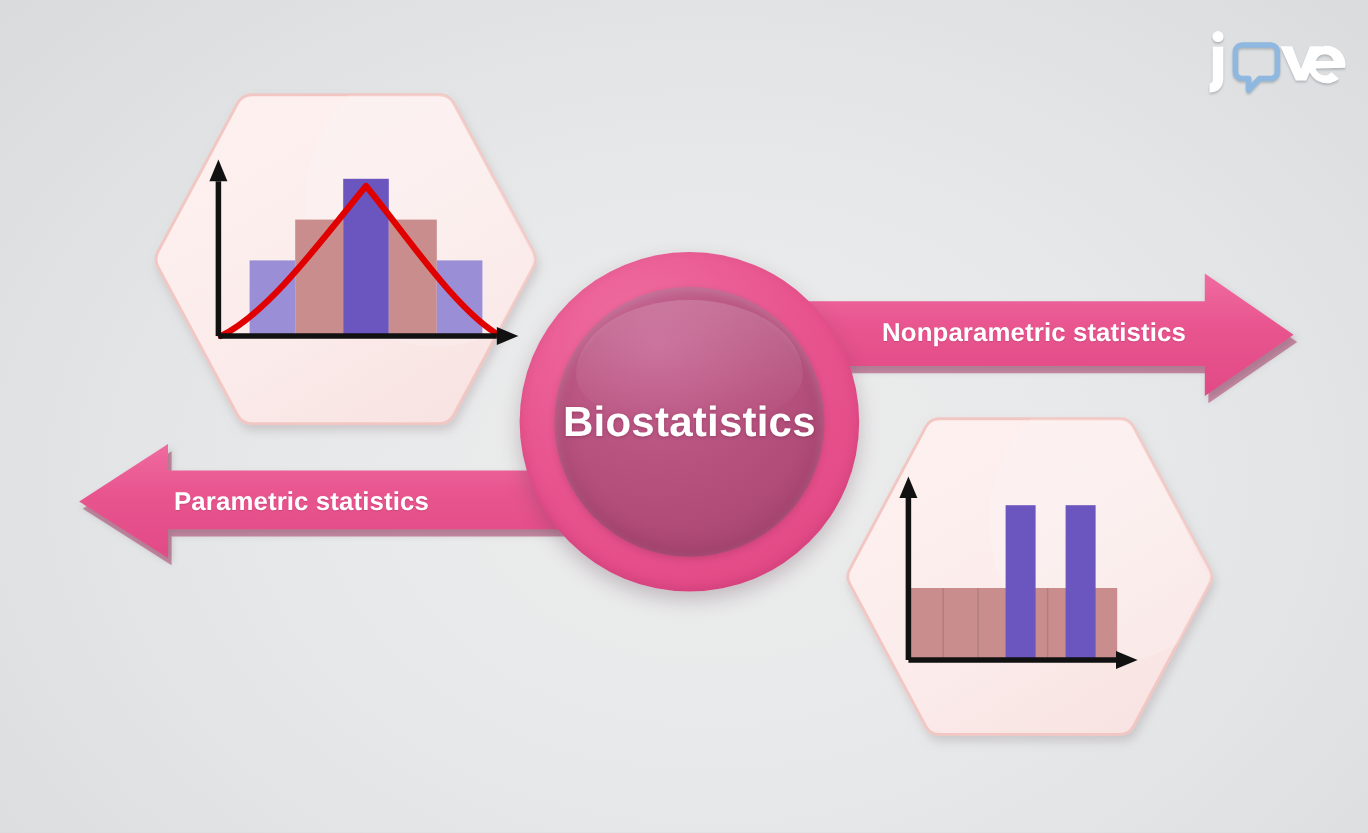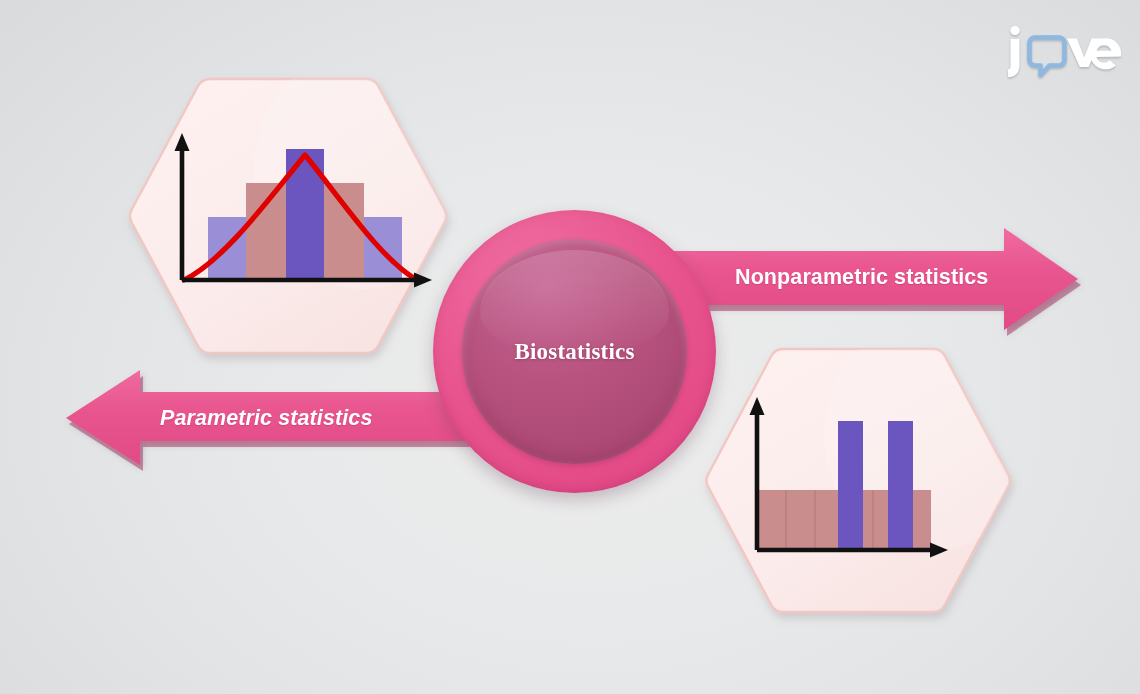--- a/index.html
+++ b/index.html
@@ -42,21 +42,21 @@
   .arrow-label {
     position: absolute;
     color: #ffffff;
     font-weight: bold;
     font-size: 21.5px;
     letter-spacing: 0.1px;
     white-space: nowrap;
     text-shadow: 0 1px 1px rgba(140,30,75,0.28);
   }
   #label-nonparam { left: 735px; top: 265px; text-align: center; }
-  #label-param    { left: 160px; top: 406px; font-style: italic; }
+  #label-param    { left: 145px; top: 406px; }
 
   
   .hex-wrap { position: absolute; }
   .hex-svg  { display: block; overflow: visible; }
 
   
   #center-node {
     position: absolute;
     left: 433px;
     top: 210px;
@@ -98,25 +98,24 @@
     width: 84%;
     height: 46%;
     border-radius: 50% 50% 45% 45% / 60% 60% 40% 40%;
     background: linear-gradient(to bottom, rgba(255,255,255,0.16), rgba(255,255,255,0.0));
     pointer-events: none;
   }
   #center-title {
     position: relative;
     z-index: 2;
     color: #ffffff;
-    font-size: 23px;
+    font-size: 35px;
     font-weight: bold;
     letter-spacing: 0.2px;
     text-shadow: 0 1px 3px rgba(110,35,70,0.45);
-    font-family: Liberation Serif, serif;
   }
 </style>
 </head>
 <body>
 
 <div id="stage">
 
   <div id="logo">
     <svg viewBox="0 0 118 62" width="118" height="62">
       <defs>

